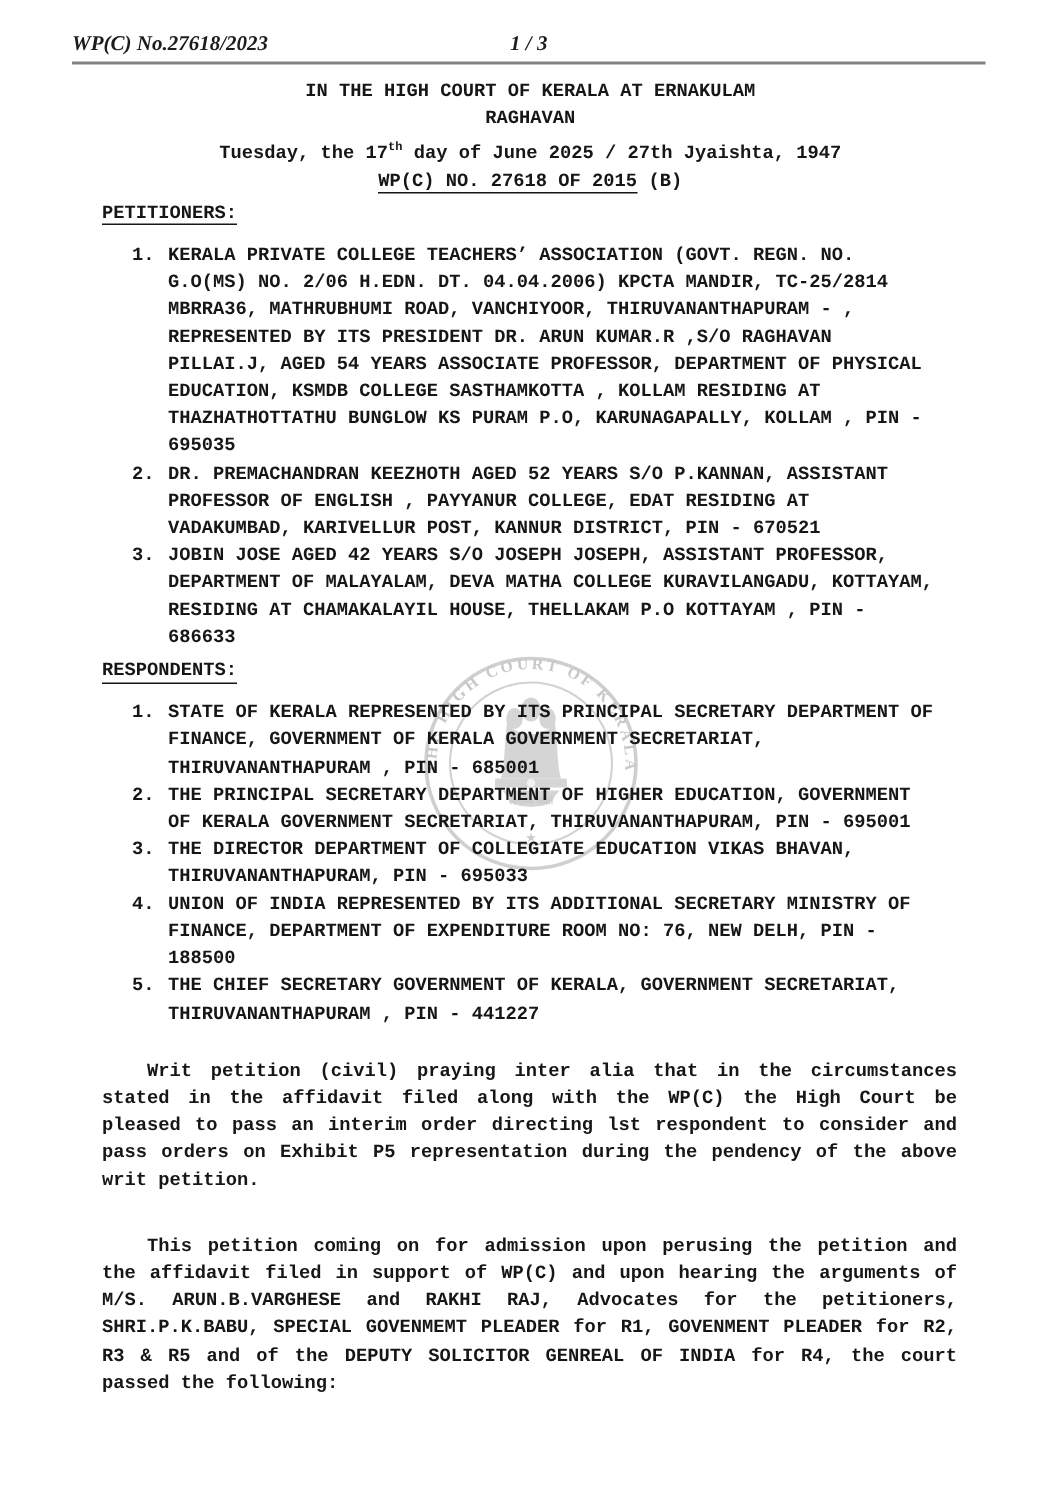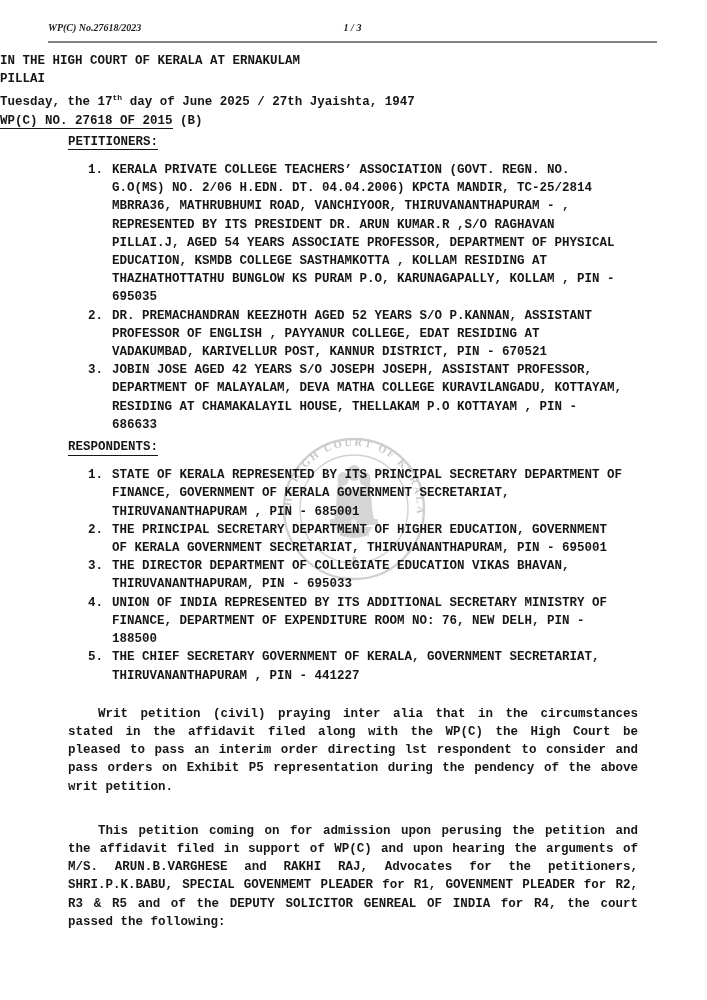--- a/index.html
+++ b/index.html
@@ -9,26 +9,26 @@
     font-family:"Liberation Mono","DejaVu Sans Mono",monospace;
     font-weight:700;color:#161616;
   }
   
   .watermark{position:absolute;left:279px;top:434px;width:150px;height:150px;z-index:0;opacity:.55;}
   
   .content{position:relative;z-index:1;}
   .doc-header{
     position:relative;margin:22px 50px 0 48px;height:18px;
     font-family:"Liberation Serif","DejaVu Serif",serif;
-    font-style:italic;font-weight:700;font-size:10px;color:#1c1c1c;
+    font-style:italic;font-weight:700;font-size:14px;color:#1c1c1c;
   }
   .page-no{position:absolute;left:50%;transform:translateX(-50%);top:0;}
   .rule{margin:1px 50px 0 48px;height:2px;background:#828282;}
   .mono{font-size:12.5px;line-height:18.2px;}
-  .center{}
+  .center{text-align:center;}
   .headings{margin-top:9px;}
   .dateline{margin-top:5px;}
   .dateline sup{font-size:8px;line-height:0;}
   .u{border-bottom:1.6px solid #161616;padding-bottom:0.5px;}
   .body-col{margin:0 69px 0 68px;width:570px;}
   .section-head{margin-top:3px;}
   .section-head.resp{margin-top:4px;}
   .num-list{margin-top:10px;padding-left:20px;}
   .li{display:flex;}
   .li .num{flex:0 0 24px;width:24px;}
@@ -71,21 +71,21 @@
   <div class="content">
 
     <div class="doc-header">
       <span>WP(C) No.27618/2023</span>
       <span class="page-no">1 / 3</span>
     </div>
     <div class="rule"></div>
 
     <div class="mono center headings">
       <div>IN THE HIGH COURT OF KERALA AT ERNAKULAM</div>
-      <div>PILLAI</div>
+      <div>RAGHAVAN</div>
     </div>
 
     <div class="mono center dateline">
       <span>Tuesday, the 17</span><sup>th</sup><span> day of June 2025 / 27th Jyaishta, 1947</span>
     </div>
 
     <div class="mono center">
       <span class="u">WP(C) NO. 27618 OF 2015</span><span> (B)</span>
     </div>
 

